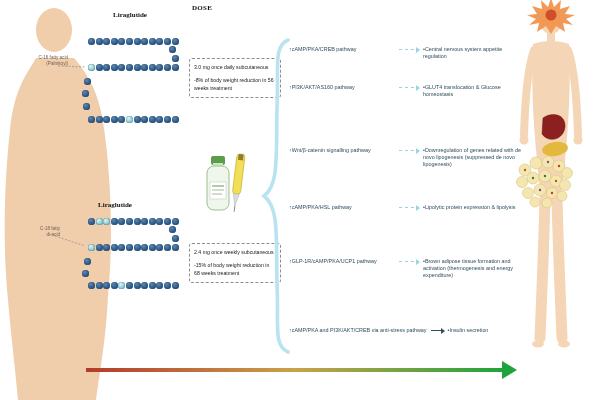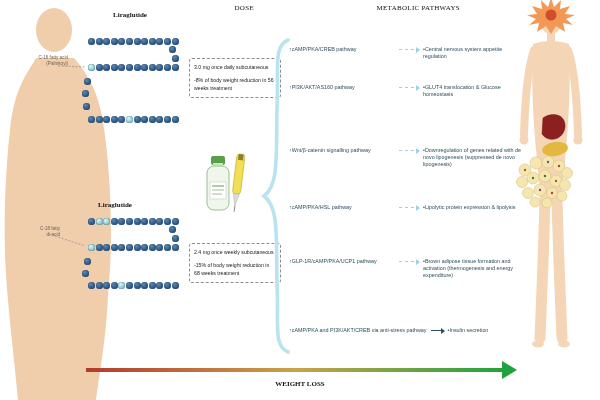--- a/index.html
+++ b/index.html
@@ -10,22 +10,22 @@
 
   
   .bead{position:absolute;width:7px;height:7px;border-radius:50%;
         background:radial-gradient(circle at 35% 30%, #5c88b4, var(--bead-blue,#24507e) 72%);
         box-shadow:inset 0 0 1px #122f4e;}
   .bead.hl{background:radial-gradient(circle at 35% 30%, #e2f6f8, var(--bead-teal,#79c6cf) 72%);}
 
   .drug-label{position:absolute;font-weight:bold;font-size:7px;color:#111;text-align:center;}
   .attach-label{position:absolute;font-size:4.6px;color:#6d6156;line-height:1.25;
                 font-family:"Liberation Sans",sans-serif;}
-  .col-header{position:absolute;font-weight:normal;font-size:7px;color:#111;
-              letter-spacing:.3px;text-align:right;}
+  .col-header{position:absolute;font-weight:bold;font-size:7px;color:#111;
+              letter-spacing:.3px;text-align:left;}
 
   .dose-box{position:absolute;border:1px dashed #8d8d8d;border-radius:3px;background:#fff;
             font-size:5.2px;color:#222;padding:5px 4px;line-height:1.4;width:82px;
             font-family:"Liberation Sans",sans-serif;}
   .dose-box .l2{display:block;margin-top:6px;}
 
   
   .p-row{position:absolute;left:289px;width:234px;display:flex;align-items:flex-start;}
   .p-left{flex:0 0 auto;width:106px;font-size:5.4px;color:#2e4e5e;line-height:1.25;
           font-family:"Liberation Sans",sans-serif;}
@@ -241,21 +241,20 @@
       <rect x="33.5" y="4" width="5" height="6" fill="#8a7f2e"></rect>
       <polygon points="33,44 39,44 36,56" fill="#dddddd" stroke="#aaaaaa" stroke-width="0.5"></polygon>
       <line x1="36" y1="56" x2="36" y2="62" stroke="#888888" stroke-width="1"></line>
     </g>
   </svg>
 
   <svg class="abs" style="left:256px;top:38px" width="36" height="316">
     <path d="M32,2 C17,8 23,30 21,70 C20,118 23,147 8,158 C23,169 20,198 21,246 C23,286 17,308 32,314" fill="none" stroke="#b9e3f0" stroke-width="3.6" stroke-linecap="round"></path>
   </svg>
 
-  <div class="col-header" style="left:300px;top:4px;width:160px">METABOLIC PATHWAYS</div>
   <div id="pathway-list">
       <div class="p-row" style="top: 46px;">
         <div class="p-left">↑cAMP/PKA/CREB pathway</div>
         <div class="p-arrow"></div>
         <div class="p-right">•Central nervous system appetite regulation</div>
       </div>
       <div class="p-row" style="top: 84px;">
         <div class="p-left">↑PI3K/AKT/AS160 pathway</div>
         <div class="p-arrow"></div>
         <div class="p-right">•GLUT4 translocation &amp; Glucose homeostasis</div>
@@ -277,15 +276,14 @@
       </div>
       <div class="p-row wide" style="top: 327px;">
         <div class="p-left">↑cAMP/PKA and PI3K/AKT/CREB via anti-stress pathway</div>
         <div class="p-arrow solid"></div>
         <div class="p-right">•Insulin secretion</div>
       </div>
     </div>
 
   <div class="wl-line"></div>
   <div class="wl-head"></div>
-  <div class="wl-label">WEIGHT LOSS</div>
 
 </div>
 
 </body></html>

